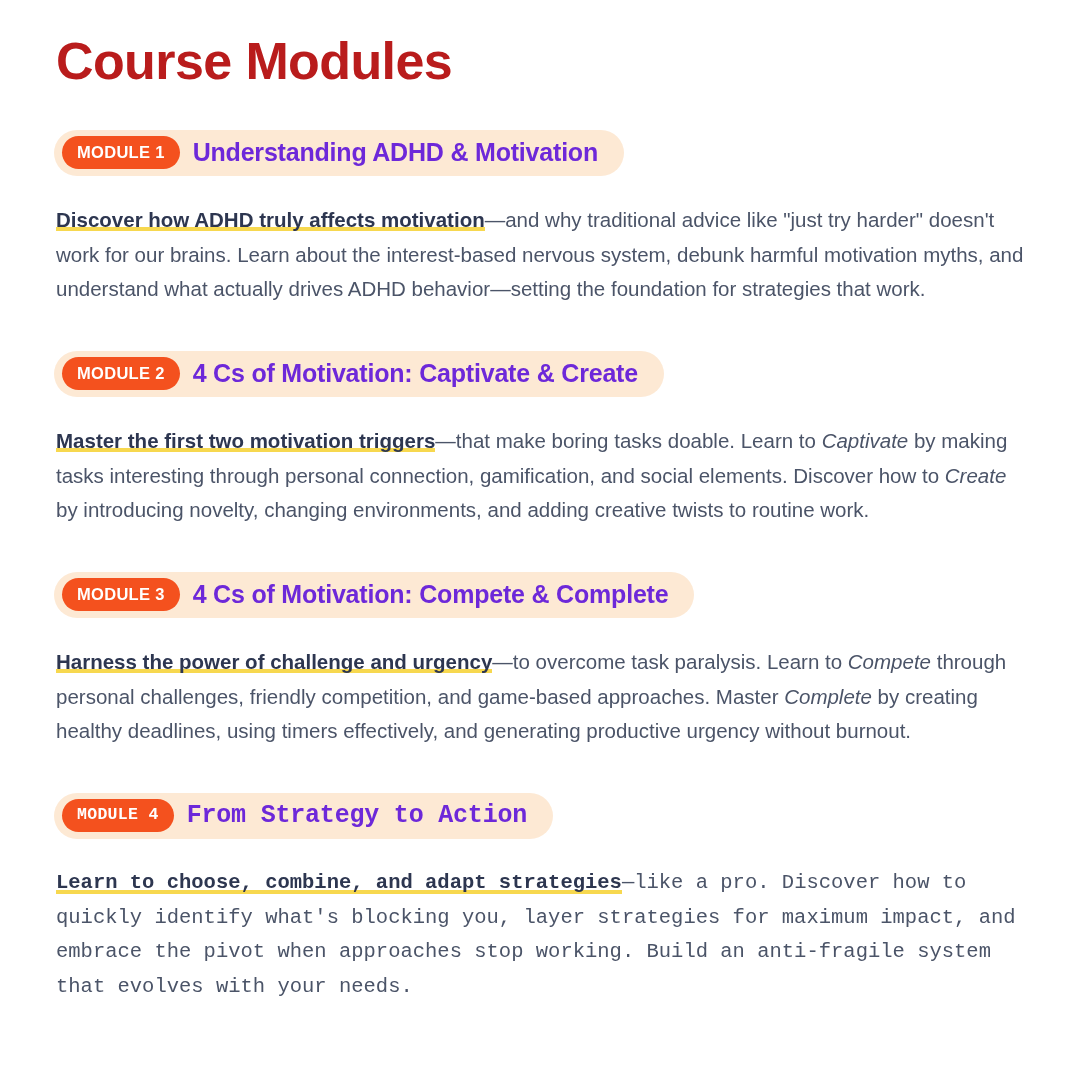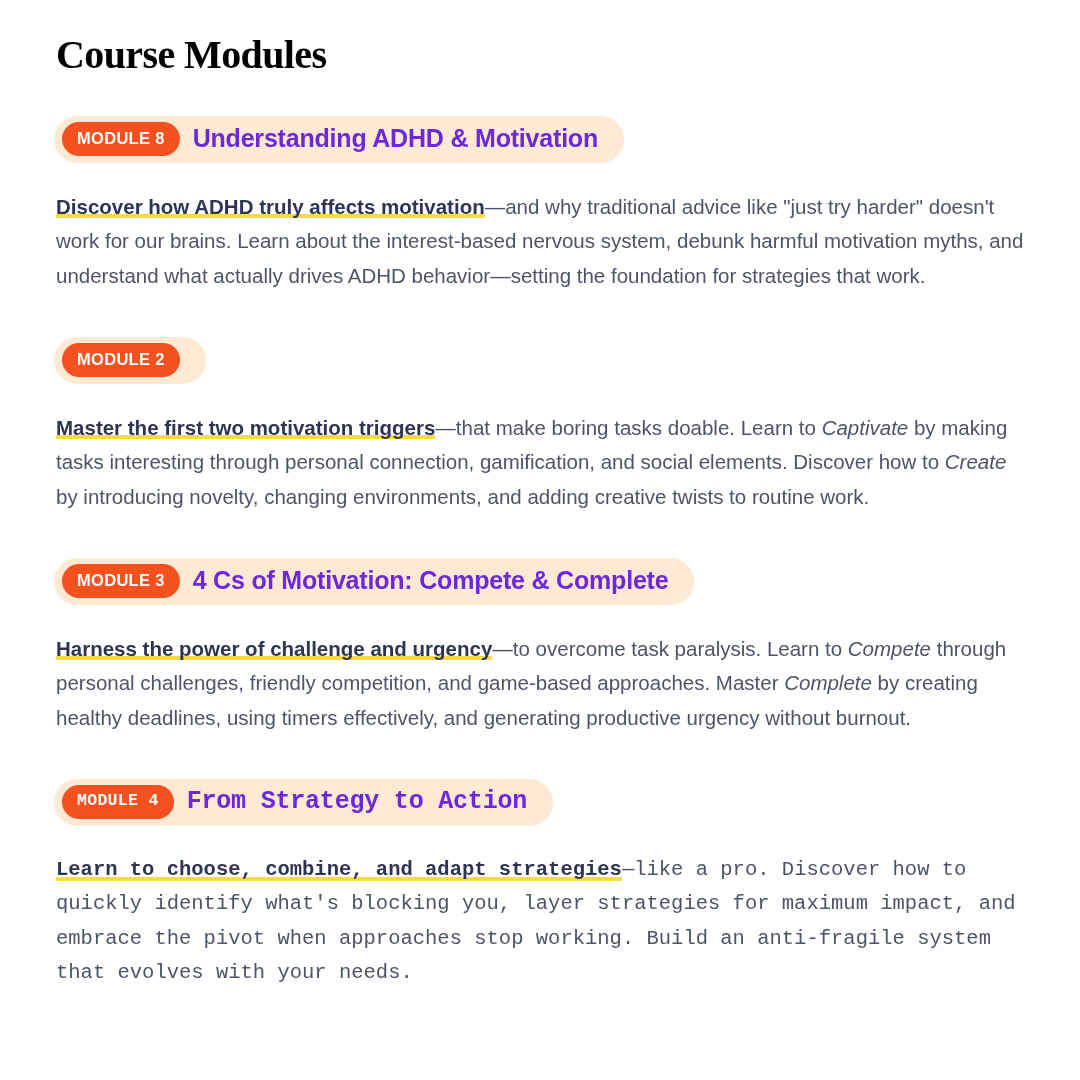--- a/index.html
+++ b/index.html
@@ -16,28 +16,27 @@
   }
 
   .page {
     box-sizing: border-box;
     width: 1080px;
     height: 1080px;
     padding: 28px 36px 0 54px;
   }
 
   .page-title {
-    font-size: 40px;
+    font-size: 52px;
     line-height: 1.15;
     font-weight: 700;
-    color: #000000;
+    color: #b91c1c;
     letter-spacing: -0.6px;
     margin: 0 0 0 2px;
     padding-top: 4px;
-    font-family: Liberation Serif, serif;
   }
 
   .modules {
     margin-top: 38px;
   }
 
   .module {
     margin-bottom: 44px;
   }
   .module:last-child {
@@ -105,25 +104,26 @@
 </style>
 </head>
 <body>
 
 <div class="page">
 
   <h1 class="page-title">Course Modules</h1>
 
   <div class="modules">
       <section class="module"><div class="module-header">
-          <span class="module-badge">MODULE 8</span>
+          <span class="module-badge">MODULE 1</span>
           <span class="module-title">Understanding ADHD &amp; Motivation</span>
         </div><p class="module-body"><span class="lead">Discover how ADHD truly affects motivation</span><span>—and why traditional advice like "just try harder" doesn't work for our brains. Learn about the interest-based nervous system, debunk harmful motivation myths, and understand what actually drives ADHD behavior—setting the foundation for strategies that work.</span></p></section>
       <section class="module"><div class="module-header">
           <span class="module-badge">MODULE 2</span>
+          <span class="module-title">4 Cs of Motivation: Captivate &amp; Create</span>
         </div><p class="module-body"><span class="lead">Master the first two motivation triggers</span><span>—that make boring tasks doable. Learn to </span><span class="it">Captivate</span><span> by making tasks interesting through personal connection, gamification, and social elements. Discover how to </span><span class="it">Create</span><span> by introducing novelty, changing environments, and adding creative twists to routine work.</span></p></section>
       <section class="module"><div class="module-header">
           <span class="module-badge">MODULE 3</span>
           <span class="module-title">4 Cs of Motivation: Compete &amp; Complete</span>
         </div><p class="module-body"><span class="lead">Harness the power of challenge and urgency</span><span>—to overcome task paralysis. Learn to </span><span class="it">Compete</span><span> through personal challenges, friendly competition, and game-based approaches. Master </span><span class="it">Complete</span><span> by creating healthy deadlines, using timers effectively, and generating productive urgency without burnout.</span></p></section>
       <section class="module"><div class="module-header">
           <span class="module-badge">MODULE 4</span>
           <span class="module-title">From Strategy to Action</span>
         </div><p class="module-body"><span class="lead">Learn to choose, combine, and adapt strategies</span><span>—like a pro. Discover how to quickly identify what's blocking you, layer strategies for maximum impact, and embrace the pivot when approaches stop working. Build an anti-fragile system that evolves with your needs.</span></p></section>
     </div>

